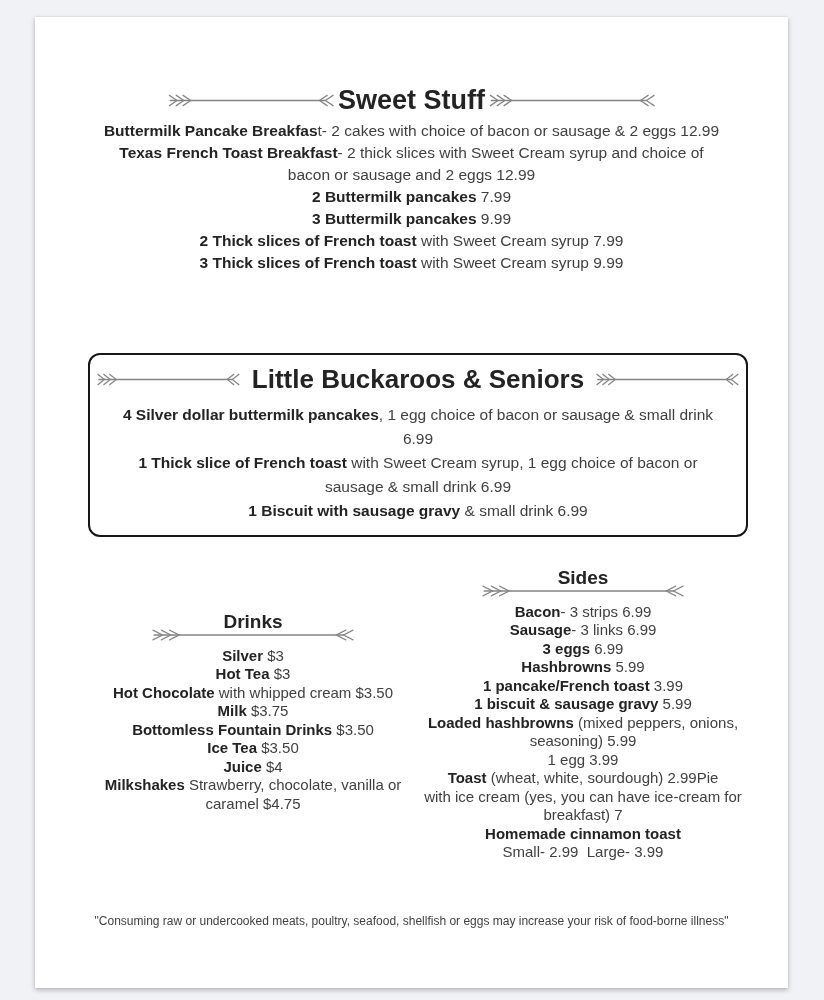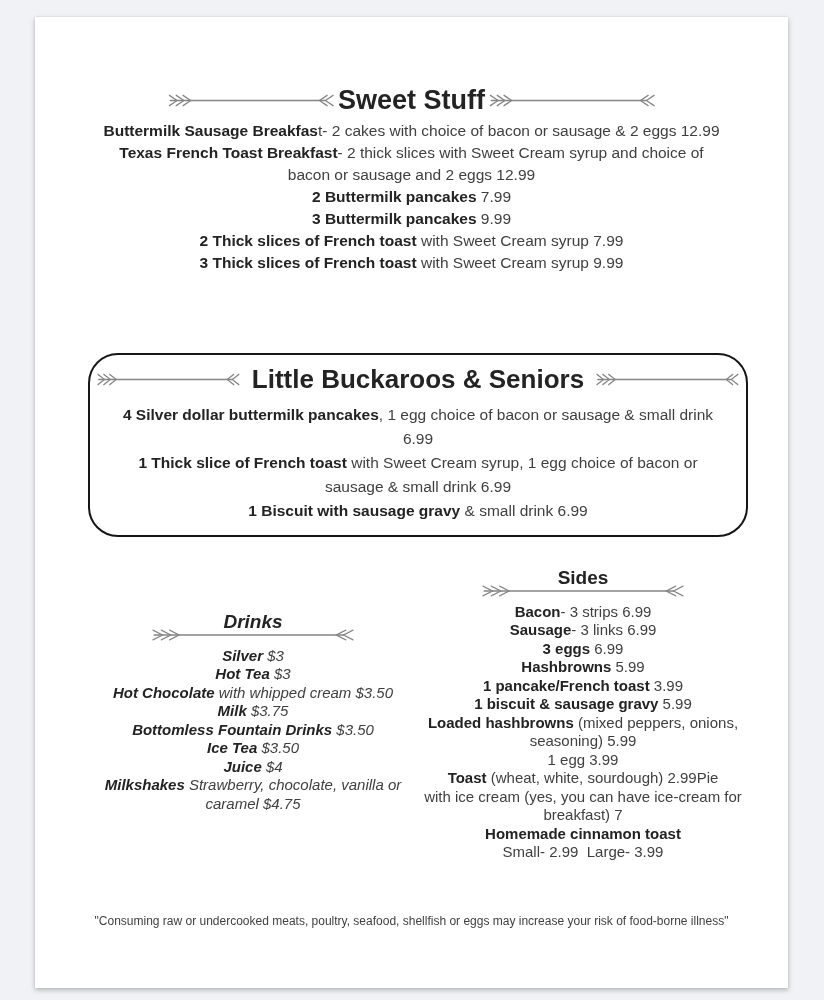--- a/index.html
+++ b/index.html
@@ -20,32 +20,32 @@
   .title-row .title { font-size:27px; font-weight:700; color:var(--ink-bold,#232323); white-space:nowrap; line-height:1.1; }
   .title-row .arrow { flex:1; height:15px; min-width:0; }
 
   
   .sweet { position:absolute; top:69px; left:0; width:100%; }
   .sweet .title-row { width:492px; }
   .sweet .items { width:624px; margin:4px auto 0; text-align:center; font-size:15.5px; line-height:22px; }
 
   
   .box { position:absolute; top:336px; left:53px; width:660px; height:184px;
-         border:2px solid var(--border,#161616); border-radius:30px; background:transparent; }
+         border:2px solid var(--border,#161616); border-radius:12px; background:transparent; }
   .box .title-row { width:646px; margin-top:10px; gap:10px; }
   .box .title-row .title { font-size:26px; }
   .box .items { width:594px; margin:9px auto 0; text-align:center; font-size:15.5px; line-height:24px; }
 
   
   .columns { position:absolute; top:550px; left:0; width:100%; height:360px; }
   .col { position:absolute; text-align:center; }
   .col-title { font-size:19px; font-weight:700; color:var(--ink-bold,#232323); line-height:1.15;text-align:center; }
   .col .head-arrow { width:208px; height:14px; margin:-5px auto 5px; }
   .sides  { left:388px; top:0;    width:320px; }
-  .drinks { left:68px;  top:44px; width:300px;font-style:italic; }
+  .drinks { left:68px;  top:44px; width:300px; }
   .col .items { font-size:15px; line-height:18.5px; }
   .drinks .items .item:last-child { }
 
   .footer { position:absolute; top:897px; left:0; width:100%; text-align:center;
             font-size:12px; color:var(--ink,#3f3f3f); }
 
   .svg-defs { position:absolute; width:0; height:0; overflow:hidden; }
 </style>
 </head>
 <body>
@@ -67,21 +67,21 @@
       <div class="title-row">
         <svg class="arrow" viewBox="0 0 200 16" preserveAspectRatio="none">
             <use href="#arrow-shape"></use>
           </svg>
         <div class="title">Sweet Stuff</div>
         <svg class="arrow" viewBox="0 0 200 16" preserveAspectRatio="none">
             <use href="#arrow-shape"></use>
           </svg>
       </div>
       <div class="items">
-        <p class="item"><b>Buttermilk Sausage Breakfas</b><span>t- 2 cakes with choice of bacon or sausage &amp; 2 eggs 12.99</span></p>
+        <p class="item"><b>Buttermilk Pancake Breakfas</b><span>t- 2 cakes with choice of bacon or sausage &amp; 2 eggs 12.99</span></p>
         <p class="item"><b>Texas French Toast Breakfast</b><span>- 2 thick slices with Sweet Cream syrup and choice of bacon or sausage and 2 eggs 12.99</span></p>
         <p class="item"><b>2 Buttermilk pancakes</b><span> 7.99</span></p>
         <p class="item"><b>3 Buttermilk pancakes</b><span> 9.99</span></p>
         <p class="item"><b>2 Thick slices of French toast</b><span> with Sweet Cream syrup 7.99</span></p>
         <p class="item"><b>3 Thick slices of French toast</b><span> with Sweet Cream syrup 9.99</span></p>
       </div>
     </section>
 
     <section class="box">
       <div class="title-row">

